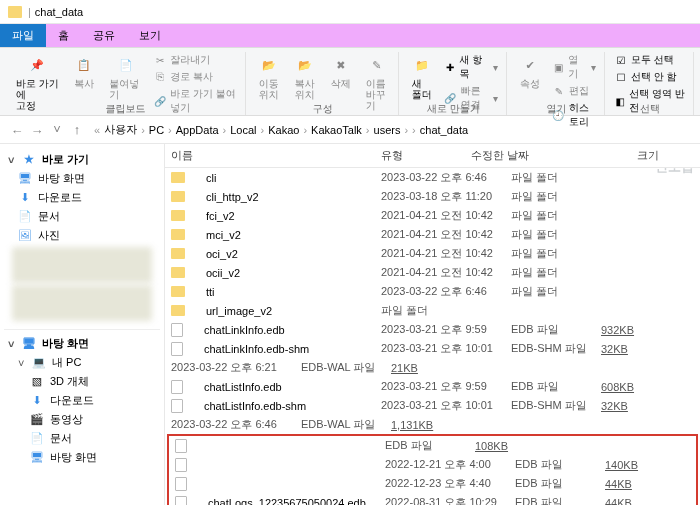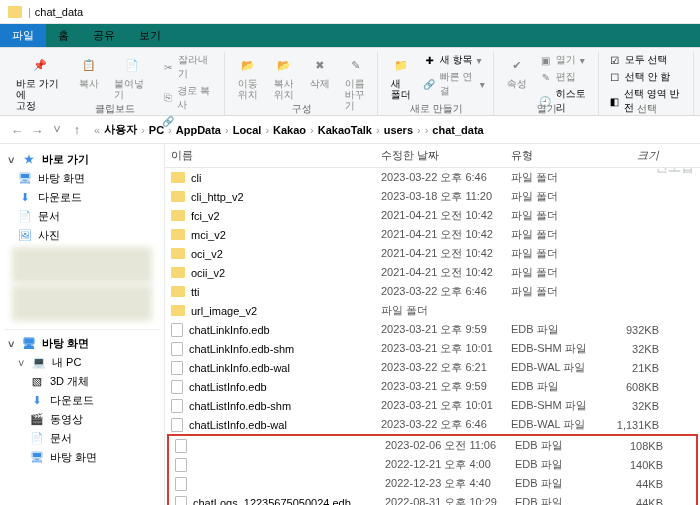--- a/index.html
+++ b/index.html
@@ -5,42 +5,42 @@
     * { margin: 0; padding: 0; box-sizing: border-box; font-family: "Malgun Gothic", "Segoe UI", sans-serif; }
     body { width: 700px; height: 505px; overflow: hidden; background: #fff; font-size: 11px; position: relative; }
     
     
     .titlebar { height: 24px; background: #fff; display: flex; align-items: center; padding: 0 8px; border-bottom: 1px solid #e8e8e8; }
     .titlebar .icon-folder { width: 14px; height: 12px; background: #f8d775; border-radius: 1px; margin-right: 2px; }
     .titlebar .sep { color: #999; margin: 0 4px; }
     .titlebar .title { font-size: 11px; }
     
     
-    .tabs { height: 24px; background: #0f766e; display: flex; border-bottom: 1px solid #ddd; text-align: right; }
+    .tabs { height: 24px; background: #f0abfc; display: flex; border-bottom: 1px solid #ddd; text-align: right; }
     .tab { padding: 4px 12px; font-size: 11px; cursor: pointer; }
     .tab.active { background: #1979ca; color: #fff; }
     
     
     .ribbon { height: 68px; background: #f5f6f7; border-bottom: 1px solid #ddd; display: flex; padding: 4px 6px 0; gap: 2px; }
     .ribbon-group { display: flex; flex-direction: column; align-items: center; border-right: 1px solid #e2e2e2; padding: 0 6px; }
     .ribbon-row { display: flex; gap: 6px; height: 48px; align-items: flex-start; }
     .ribbon-btn-lg { display: flex; flex-direction: column; align-items: center; gap: 2px; padding: 2px 4px; cursor: pointer; }
     .ribbon-btn-lg .ico { width: 22px; height: 22px; display: flex; align-items: center; justify-content: center; }
     .ribbon-btn-lg span { font-size: 10px; text-align: left; line-height: 1.1; }
     .ribbon-col { display: flex; flex-direction: column; gap: 1px; }
     .ribbon-btn-sm { display: flex; align-items: center; gap: 4px; font-size: 10px; padding: 1px 2px; cursor: pointer; }
     .ribbon-btn-sm .ico { width: 12px; height: 12px; display: flex; align-items: center; justify-content: center; }
     .ribbon-label { font-size: 10px; color: #666; text-align: center; padding-top: 2px; }
     
     
     .addrbar { height: 28px; display: flex; align-items: center; padding: 0 8px; background: #fff; border-bottom: 1px solid #e8e8e8; gap: 6px; }
     .nav-btns { display: flex; gap: 2px; }
     .nav-btn { width: 18px; height: 18px; display: flex; align-items: center; justify-content: center; color: #666; cursor: pointer; font-size: 13px; }
     .breadcrumb { flex: 1; display: flex; align-items: center; font-size: 11px; white-space: nowrap; overflow: hidden; }
-    .crumb { padding: 0 2px; cursor: pointer; font-weight: bold; }
+    .crumb { padding: 0 2px; cursor: pointer; }
     .crumb-sep { color: #999; padding: 0 2px; }
     
     
     .main { display: flex; height: calc(505px - 24px - 24px - 68px - 28px); }
     
     
     .sidebar { width: 165px; background: #fff; border-right: 1px solid #e8e8e8; padding: 6px 4px; overflow: auto; }
     .side-section { margin-bottom: 8px; }
     .side-item { display: flex; align-items: center; gap: 6px; padding: 2px 4px 2px 14px; font-size: 11px; cursor: pointer; }
     .side-item.head { font-weight: bold; padding-left: 4px; }
@@ -49,27 +49,27 @@
     .blurred { filter: blur(3px); background: #e6e6d8; height: 36px; margin: 2px 8px; border-radius: 2px; }
     .hr { border: none; border-top: 1px solid #eee; margin: 4px 0; }
     
     
     .filelist { flex: 1; overflow: auto; position: relative; }
     .cols { display: flex; border-bottom: 1px solid #e8e8e8; font-size: 11px; color: #444; position: sticky; top: 0; background: #fff; }
     .col { padding: 4px 6px; cursor: pointer; }
     .col-name { width: 210px; }
     .col-date { width: 130px; }
     .col-type { width: 90px; }
-    .col-size { width: 70px; text-align: right; font-style: italic; }
+    .col-size { width: 70px; text-align: right; }
     .row { display: flex; font-size: 11px; padding: 1px 0; align-items: center; }
     .cell { padding: 1px 6px; white-space: nowrap; overflow: hidden; }
-    .cell-name { width: 210px; display: flex; align-items: center; gap: 6px; }
+    .cell-name { width: 210px; display: flex; align-items: center; gap: 21px; }
     .cell-date { width: 130px; color: #555; }
     .cell-type { width: 90px; color: #555; }
-    .cell-size { width: 70px; text-align: right; color: #555; }
+    .cell-size { width: 70px; text-align: left; color: #555; text-decoration: underline; }
     .folder-ico { width: 14px; height: 11px; background: #f8d775; border-radius: 1px; flex-shrink: 0; }
     .file-ico { width: 12px; height: 14px; background: #fff; border: 1px solid #bbb; border-radius: 1px; flex-shrink: 0; }
     .highlight { border: 2px solid #d43a2f; margin: 0 2px; }
     
     .watermark { position: absolute; top: 2px; right: 6px; color: #cfd2d5; font-size: 13px; font-weight: bold; line-height: 1.1; text-align: right; }
     
     .muted { color: #888; }
   </style>
 </head>
 <body>
@@ -107,20 +107,21 @@
         <div class="ribbon-btn-sm muted">
             <span class="ico">✂</span>
             <span>잘라내기</span>
           </div>
         <div class="ribbon-btn-sm muted">
             <span class="ico">⎘</span>
             <span>경로 복사</span>
           </div>
         <div class="ribbon-btn-sm muted">
             <span class="ico">🔗</span>
+            <span>바로 가기 붙여넣기</span>
           </div>
       </div>
     </div>
     <div class="ribbon-label">클립보드</div>
   </div>
 
   <div class="ribbon-group">
     <div class="ribbon-row">
       <div class="ribbon-btn-lg muted">
           <div class="ico">📂</div>
@@ -305,22 +306,22 @@
     </div>
   </div>
 
   <div class="filelist">
     <div class="watermark">
       <div>infotop.kr</div>
       <div>인포탑</div>
     </div>
     <div class="cols">
       <div class="col col-name">이름</div>
+      <div class="col col-type">유형</div>
       <div class="col col-date">수정한 날짜</div>
-      <div class="col col-type">유형</div>
       <div class="col col-size">크기</div>
     </div>
     <div id="folders-container">
         <div class="row">
           <div class="cell cell-name">
             <div class="folder-ico"></div>
             <span>cli</span>
           </div>
           <div class="cell cell-date">2023-03-22 오후 6:46</div>
           <div class="cell cell-type">파일 폴더</div>
@@ -402,24 +403,20 @@
         <div class="row">
           <div class="cell cell-name">
             <div class="file-ico"></div>
             <span>chatLinkInfo.edb-shm</span>
           </div>
           <div class="cell cell-date">2023-03-21 오후 10:01</div>
           <div class="cell cell-type">EDB-SHM 파일</div>
           <div class="cell cell-size">32KB</div>
         </div>
         <div class="row">
-          <div class="cell cell-name">
-            <div class="file-ico"></div>
-            <span>chatLinkInfo.edb-wal</span>
-          </div>
           <div class="cell cell-date">2023-03-22 오후 6:21</div>
           <div class="cell cell-type">EDB-WAL 파일</div>
           <div class="cell cell-size">21KB</div>
         </div>
         <div class="row">
           <div class="cell cell-name">
             <div class="file-ico"></div>
             <span>chatListInfo.edb</span>
           </div>
           <div class="cell cell-date">2023-03-21 오후 9:59</div>
@@ -429,35 +426,30 @@
         <div class="row">
           <div class="cell cell-name">
             <div class="file-ico"></div>
             <span>chatListInfo.edb-shm</span>
           </div>
           <div class="cell cell-date">2023-03-21 오후 10:01</div>
           <div class="cell cell-type">EDB-SHM 파일</div>
           <div class="cell cell-size">32KB</div>
         </div>
         <div class="row">
-          <div class="cell cell-name">
-            <div class="file-ico"></div>
-            <span>chatListInfo.edb-wal</span>
-          </div>
           <div class="cell cell-date">2023-03-22 오후 6:46</div>
           <div class="cell cell-type">EDB-WAL 파일</div>
           <div class="cell cell-size">1,131KB</div>
         </div>
       </div>
     <div class="highlight" id="highlight-container">
         <div class="row">
           <div class="cell cell-name">
             <div class="file-ico"></div>
           </div>
-          <div class="cell cell-date">2023-02-06 오전 11:06</div>
           <div class="cell cell-type">EDB 파일</div>
           <div class="cell cell-size">108KB</div>
         </div>
         <div class="row">
           <div class="cell cell-name">
             <div class="file-ico"></div>
           </div>
           <div class="cell cell-date">2022-12-21 오후 4:00</div>
           <div class="cell cell-type">EDB 파일</div>
           <div class="cell cell-size">140KB</div>

